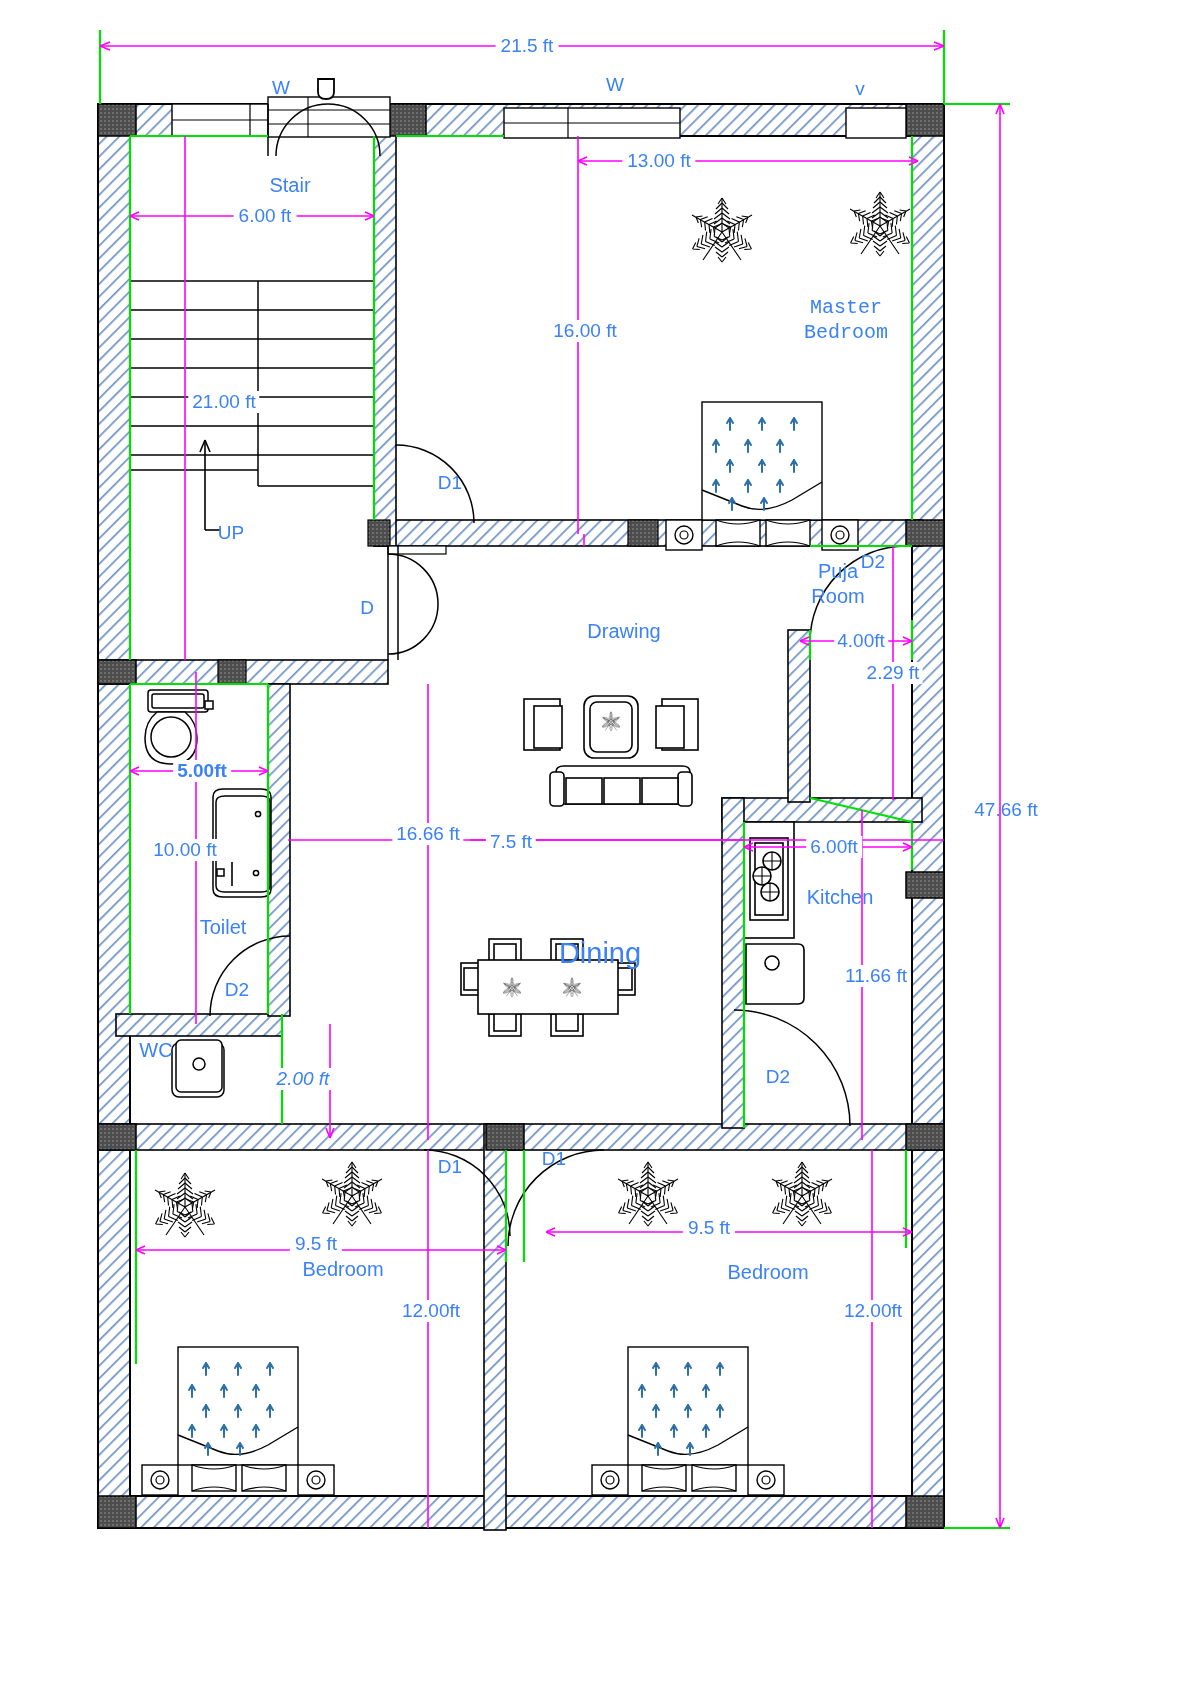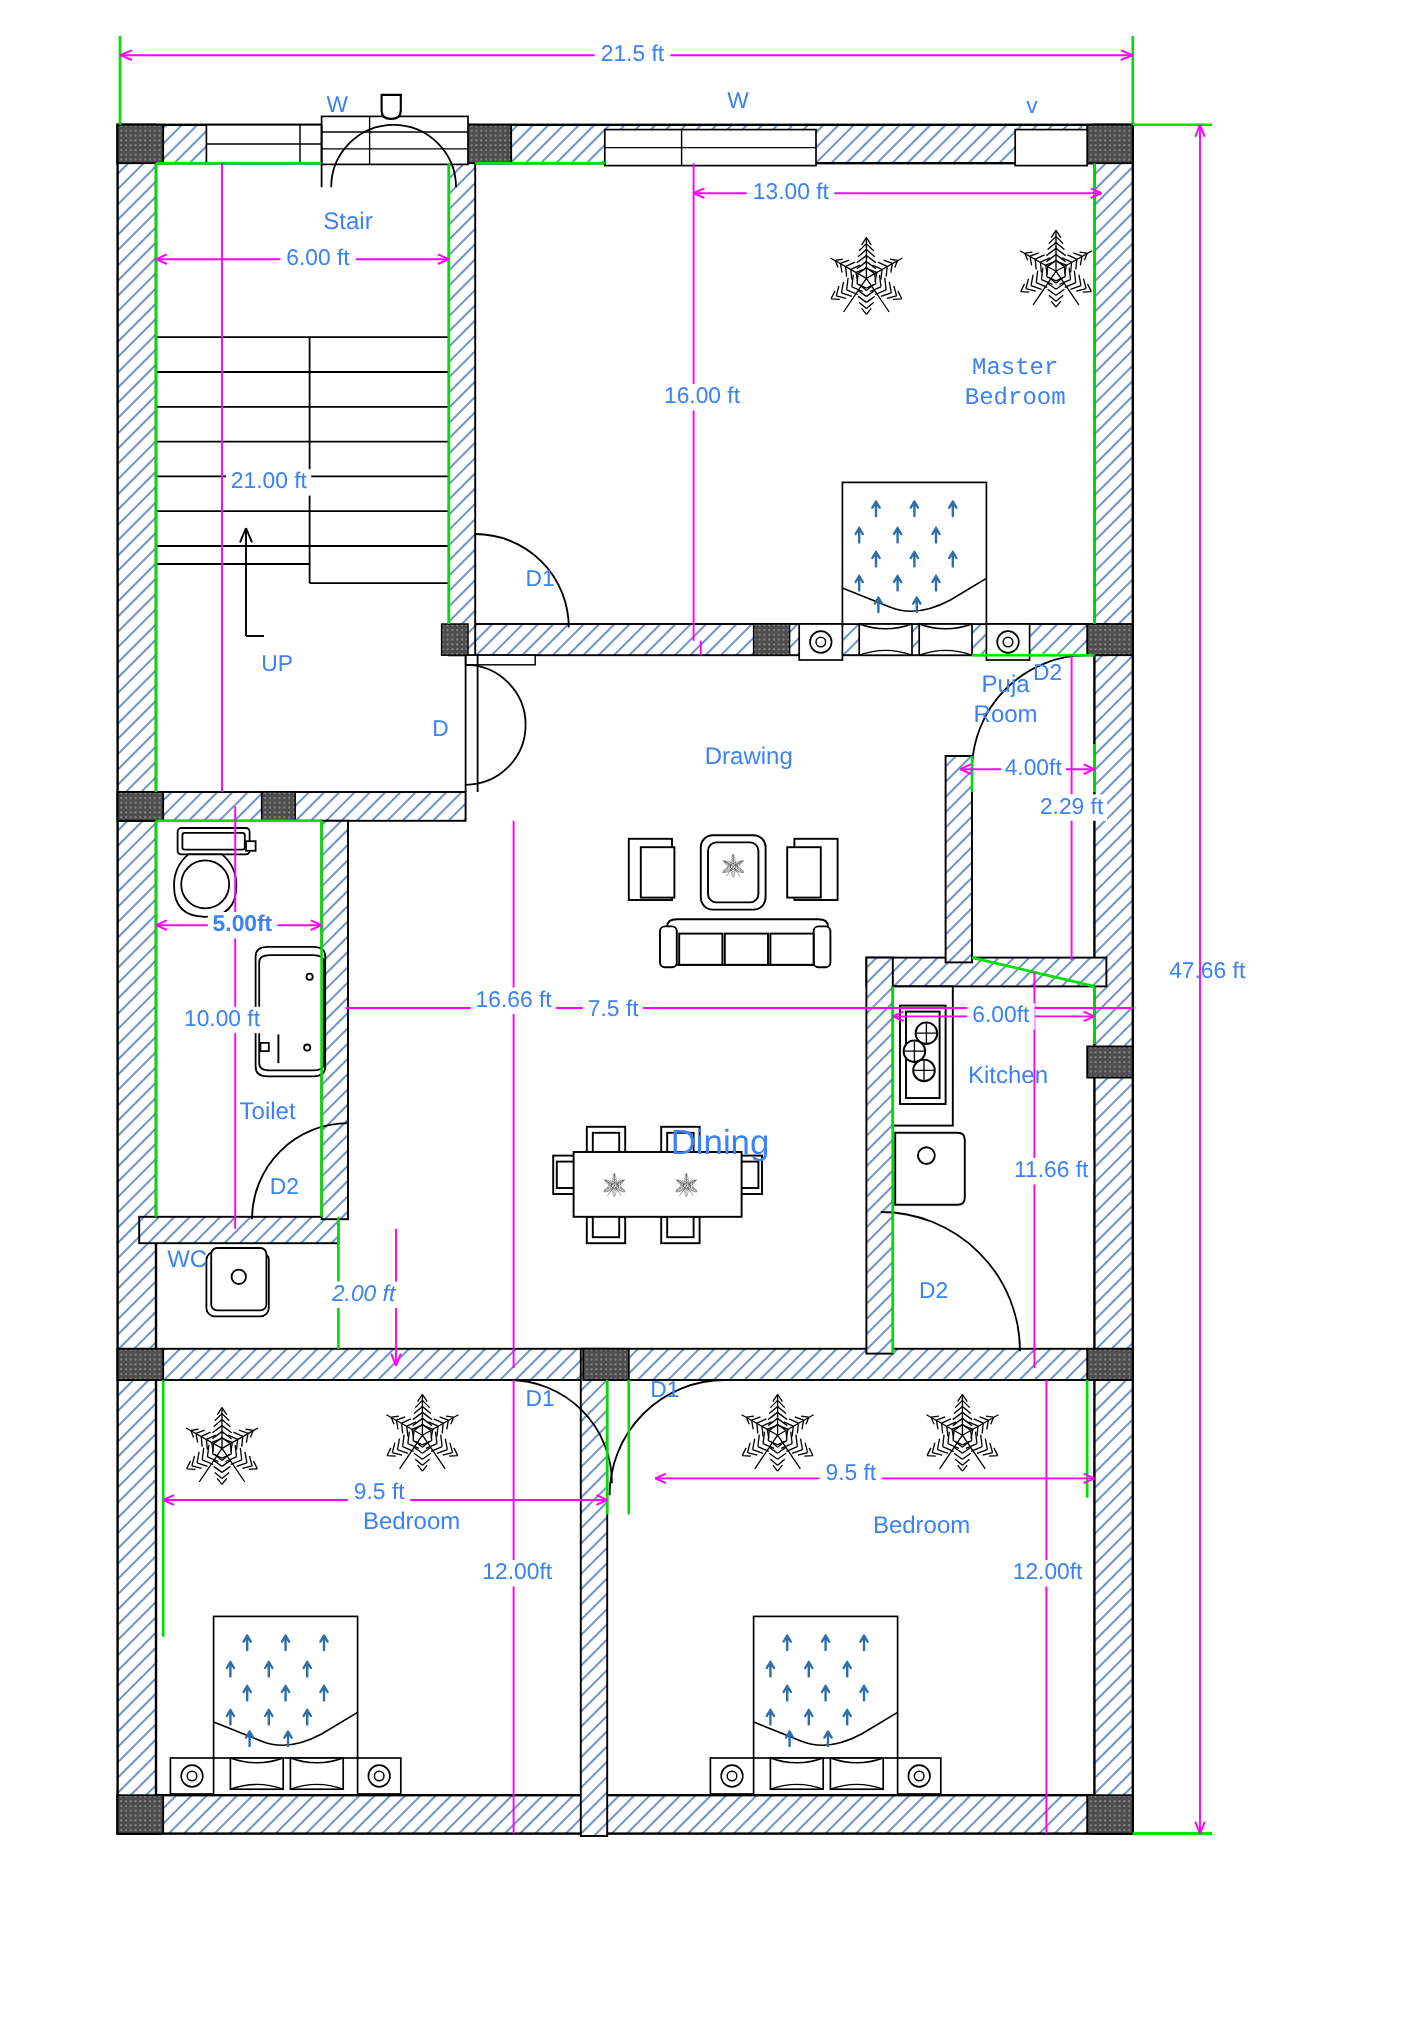--- a/index.html
+++ b/index.html
@@ -413,15 +413,15 @@
 <div class="lbl win ctr" style="left:615px;top:85px;">W</div>
 <div class="lbl win ctr" style="left:860px;top:89px;">v</div>
 <div class="lbl door ctr" style="left:450px;top:483px;">D1</div>
 <div class="lbl door ctr" style="left:367px;top:608px;">D</div>
 <div class="lbl door ctr" style="left:873px;top:562px;">D2</div>
 <div class="lbl door ctr" style="left:237px;top:990px;">D2</div>
 <div class="lbl door ctr" style="left:778px;top:1077px;">D2</div>
 <div class="lbl door ctr" style="left:450px;top:1167px;">D1</div>
 <div class="lbl door ctr" style="left:554px;top:1159px;">D1</div>
 
-<div class="lbl dim ctr" style="left:231px;top:554px;">UP</div>
+<div class="lbl dim ctr" style="left:231px;top:533px;">UP</div>
 
 </div>
 
 </body></html>

